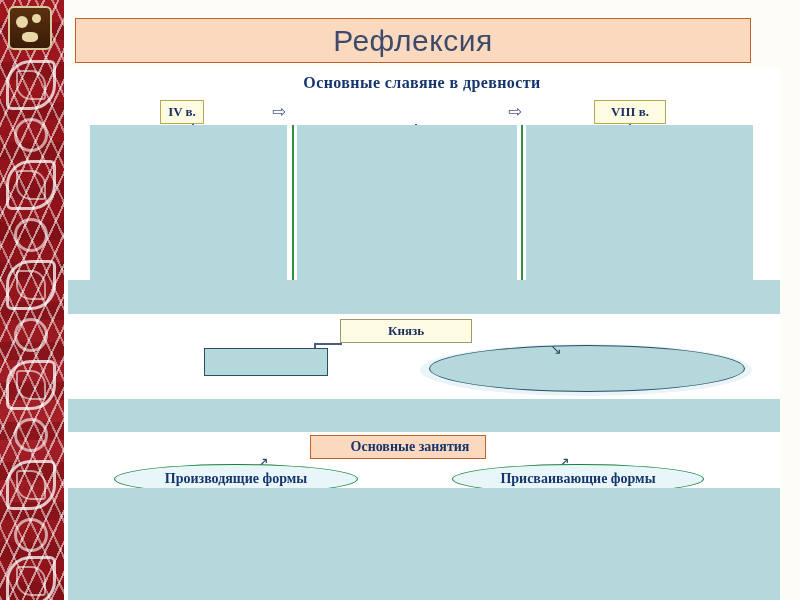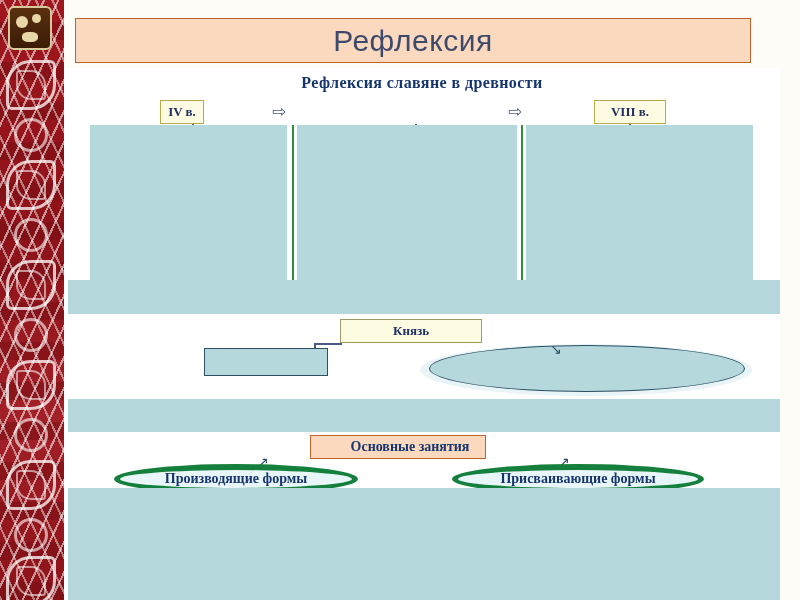--- a/index.html
+++ b/index.html
@@ -193,21 +193,21 @@
     display: flex;
     align-items: center;
     justify-content: center;
     font-family: "Liberation Serif", serif;
     font-size: 14px;
     font-weight: bold;
     color: #16356e;
   }
   .form-ellipse {
     position: absolute;
-    border: 6px solid #15803d;
+    border: 1px solid #15803d;
     background: #e9f6f9;
     border-radius: 50%;
     box-sizing: border-box;
     display: flex;
     align-items: center;
     justify-content: center;
     font-family: "Liberation Serif", serif;
     font-size: 14px;
     font-weight: bold;
     color: #16356e;
@@ -247,40 +247,40 @@
     <span class="dot" style="left:22px;top:6px;width:9px;height:9px;"></span>
     <span class="dot" style="left:12px;top:24px;width:16px;height:10px;border-radius:40%;"></span>
   </div>
 
   <div class="title-bar">
     <span class="title-text">Рефлексия</span>
   </div>
 
   <div class="sheet">
 
-    <div class="sheet-title">Рефлексия славяне в древности</div>
+    <div class="sheet-title">Основные славяне в древности</div>
 
     <div class="era-box" style="left:96px; top:32px; width:44px;">IV в.</div>
     <div class="arrow-glyph" style="left:208px; top:33px;">⇨</div>
     <div class="arrow-glyph" style="left:444px; top:33px;">⇨</div>
     <div class="era-box" style="left:530px; top:32px; width:72px;">VIII в.</div>
 
     <div class="connector" style="left:128px; top:56px; width:2px; height:12px;"></div>
     <div class="connector" style="left:351px; top:56px; width:2px; height:12px;"></div>
     <div class="connector" style="left:565px; top:56px; width:2px; height:12px;"></div>
 
     <div class="fill" style="left:26px; top:57px; width:197px; height:155px;"></div>
     <div class="sep-line" style="left:228px; top:57px; height:155px;"></div>
     <div class="fill" style="left:233px; top:57px; width:220px; height:155px;"></div>
     <div class="sep-line" style="left:457px; top:57px; height:155px;"></div>
     <div class="fill" style="left:462px; top:57px; width:227px; height:155px;"></div>
 
     <div class="fill" style="left:4px; top:212px; width:712px; height:34px;"></div>
 
-    <div class="knyaz-box" style="left:276px; top:251px; width:142px; height:24px;font-family:Liberation Serif, serif;">Князь</div>
+    <div class="knyaz-box" style="left:276px; top:251px; width:132px; height:24px;font-family:Liberation Serif, serif;">Князь</div>
     <div class="connector" style="left:250px; top:275px; width:2px; height:10px;"></div>
     <div class="connector" style="left:250px; top:275px; width:28px; height:2px;"></div>
 
     <div class="plain-box" style="left:140px; top:280px; width:124px; height:28px;"></div>
 
     <div class="glow-ellipse" style="left:356px; top:276px; width:332px; height:52px;"></div>
     <div class="ellipse" style="left:365px; top:277px; width:316px; height:47px;"></div>
     <div class="small-arrow" style="left:486px; top:273px;">↘</div>
 
     <div class="fill" style="left:4px; top:331px; width:712px; height:33px;"></div>

